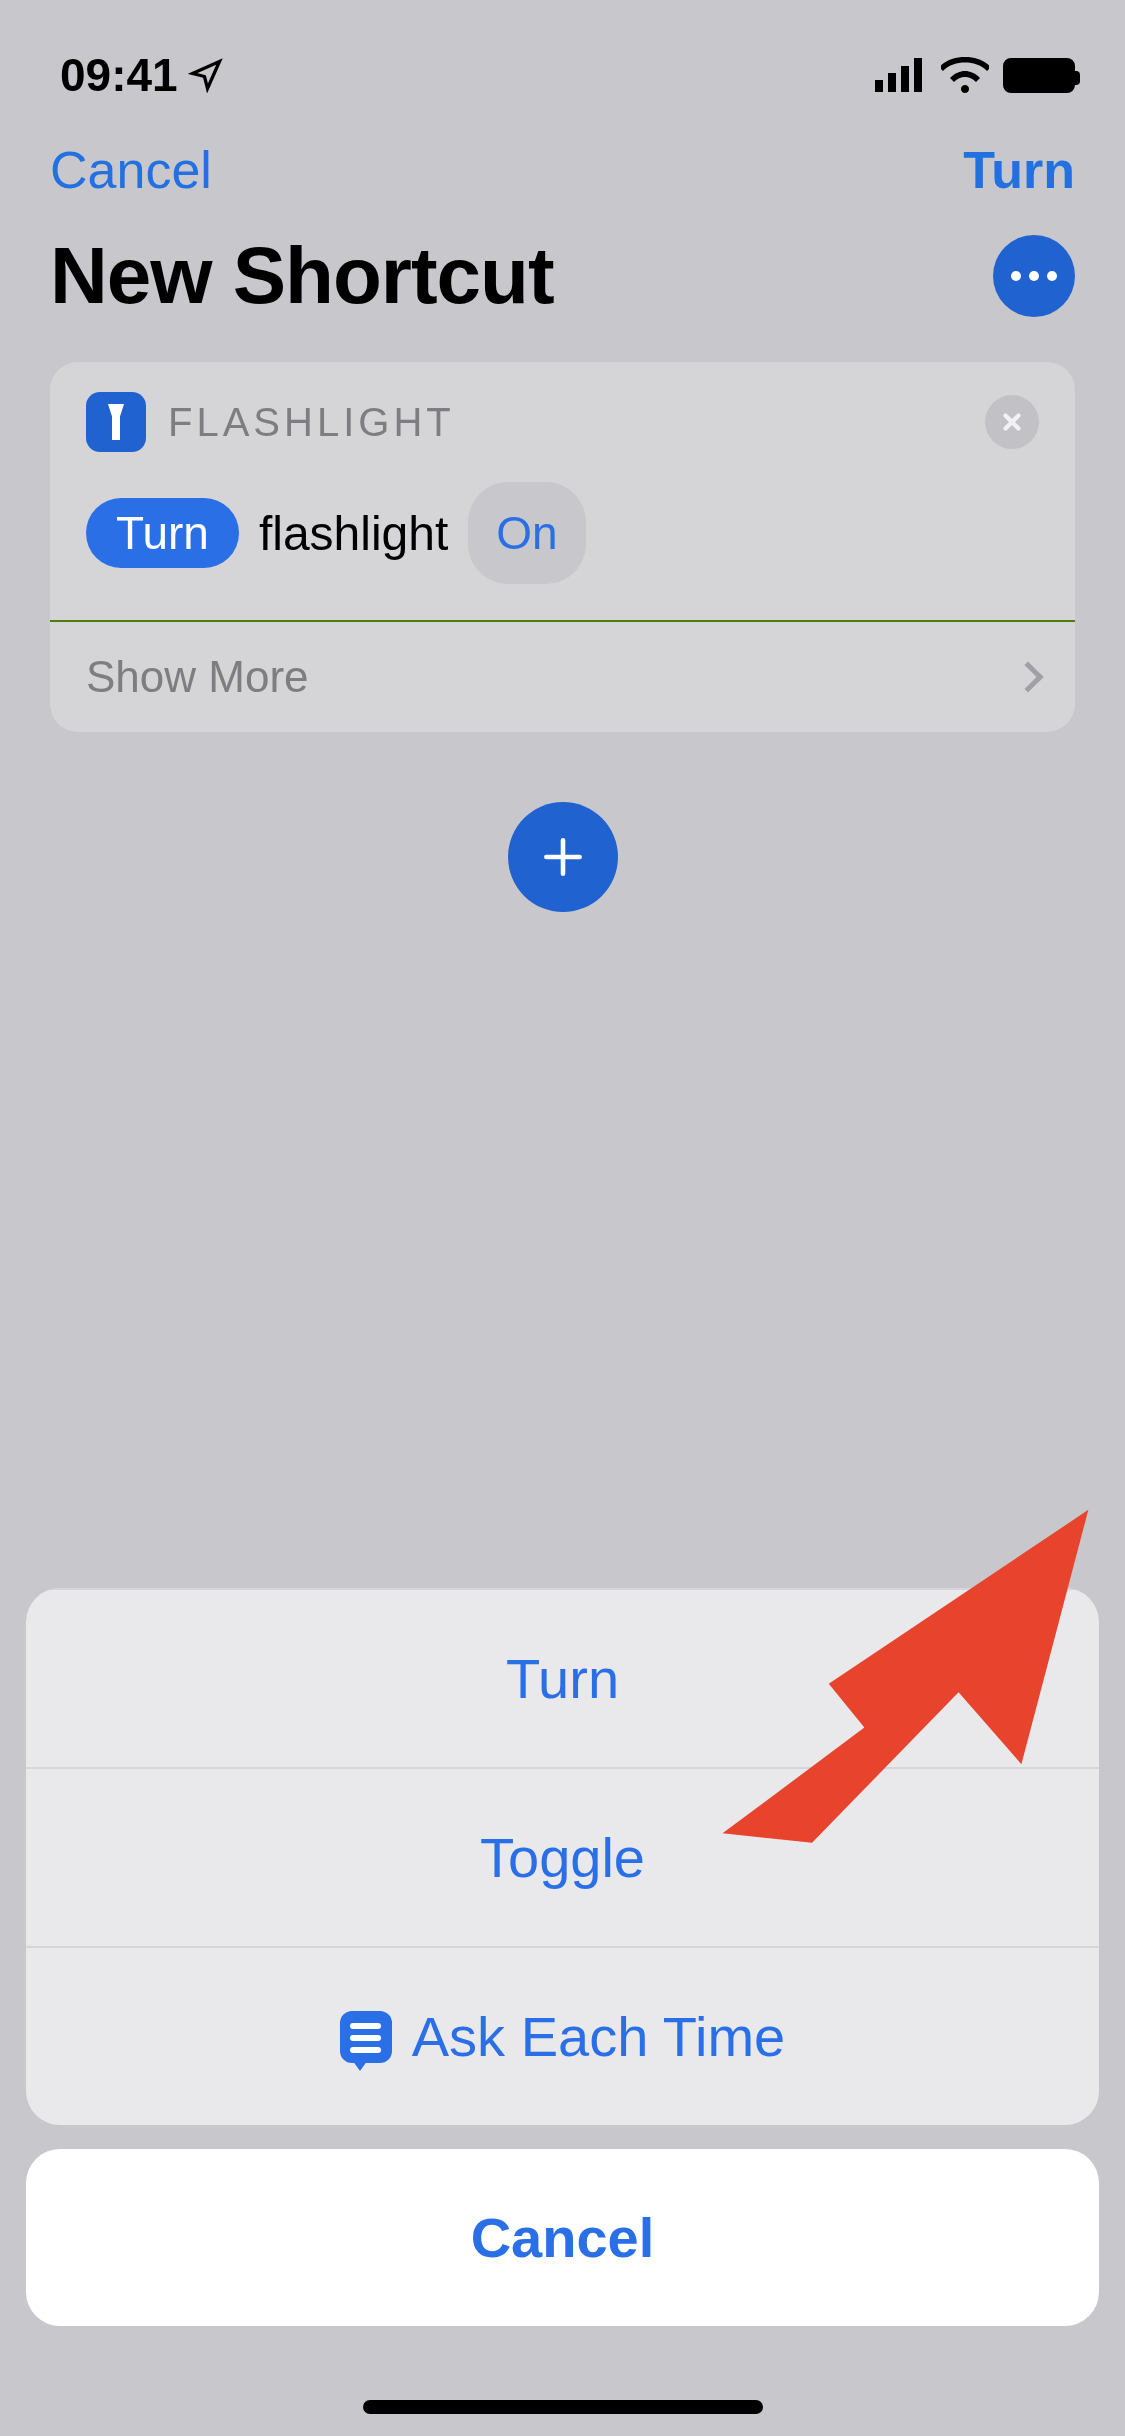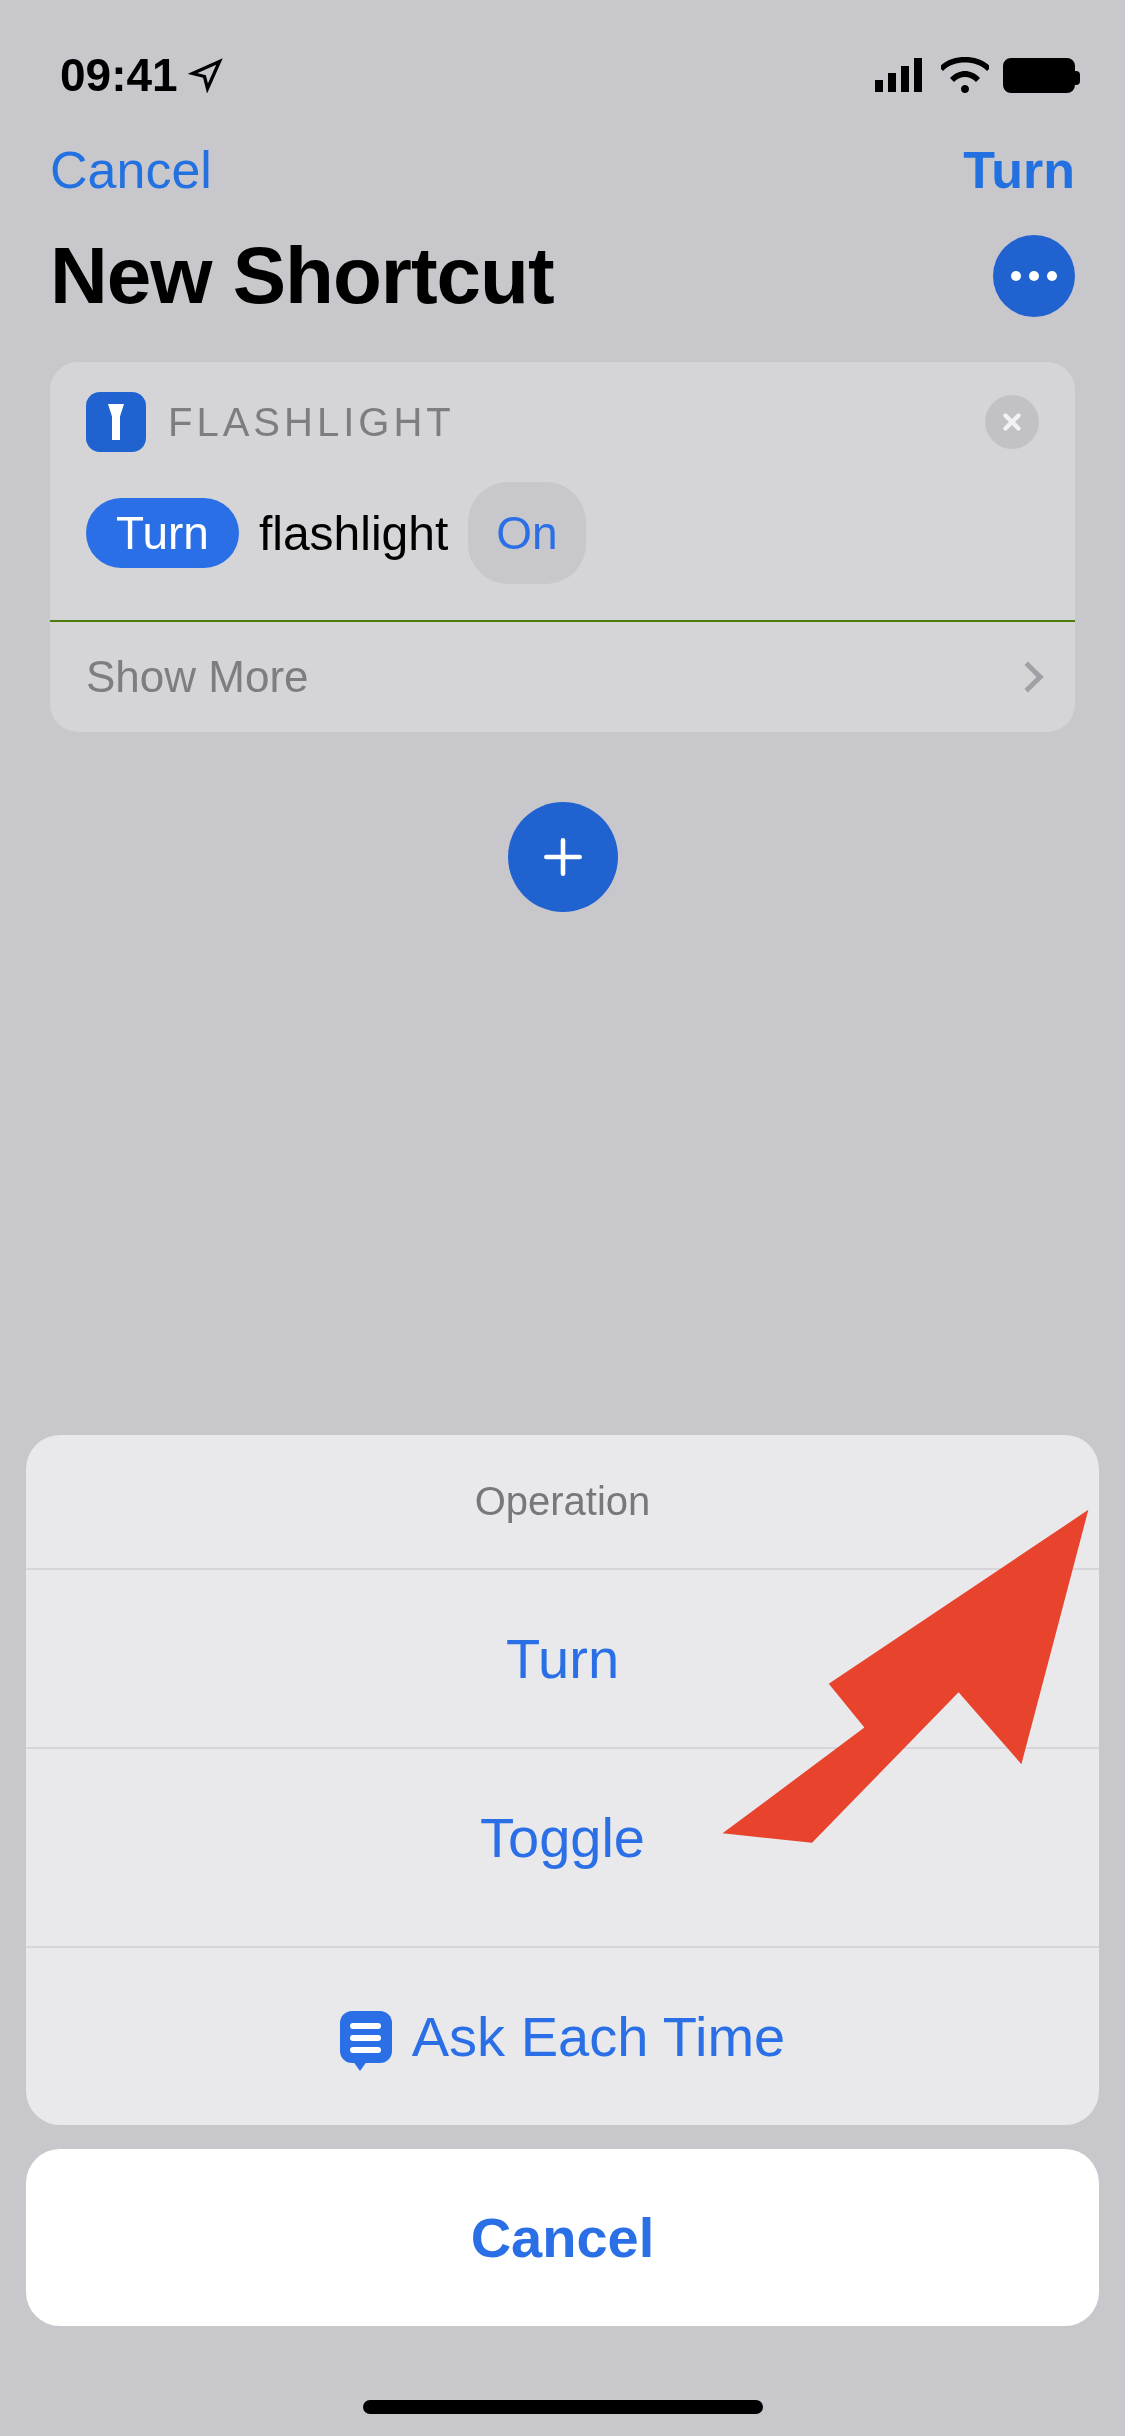--- a/index.html
+++ b/index.html
@@ -43,21 +43,21 @@
   .plus-wrap { display:flex; justify-content:center; padding:60px; }
   .plus-circle { width:110px; height:110px; border-radius:50%; background:#2062d0; display:flex; align-items:center; justify-content:center; color:#fff; font-size:72px; font-weight:300; }
 
   
   .sheet-wrap { position:absolute; bottom:0; left:0; right:0; padding: 0 26px 110px 26px; }
   .sheet { background:#e9e9ec; border-radius:34px; overflow:hidden; }
   .sheet-title { text-align:center; font-size:40px; color:#78787c; padding:44px 0; }
   .sheet-row { border-top:2px solid #d6d6da; text-align:center; font-size:56px; color:#2a6fe6; padding:56px 0; position:relative; }
   .check { position:absolute; right:60px; top:50%; transform:translateY(-50%); }
   .check svg { width:48px; height:48px; }
-  .ask-row { display:flex; justify-content:center; align-items:center; gap:20px;margin-top:20px; }
+  .ask-row { display:flex; justify-content:center; align-items:center; gap:20px; }
   .ask-icon { width:52px; height:52px; background:#2a6fe6; border-radius:12px; position:relative; }
   .ask-icon:after { content:''; position:absolute; bottom:-8px; left:10px; width:0;height:0; border-left:10px solid transparent; border-right:10px solid transparent; border-top:14px solid #2a6fe6; }
   .ask-lines { position:absolute; top:12px; left:10px; right:10px; height:6px; background:#fff; box-shadow: 0 12px 0 #fff, 0 24px 0 #fff; border-radius:3px; }
   .ask-lines:last-child { width:60%; }
 
   .cancel-sheet { margin-top:24px; background:#fff; border-radius:34px; text-align:center; font-size:56px; color:#2a6fe6; font-weight:600; padding:56px 0; }
 
   
   .arrow { position:absolute; left:690px; top:1450px; pointer-events:none; }
 
@@ -130,21 +130,20 @@
   <div class="plus-circle">
     <svg width="50" height="50" viewBox="0 0 24 24" stroke="#fff" stroke-width="2.2" stroke-linecap="round">
         <line x1="12" y1="4" x2="12" y2="20"></line>
         <line x1="4" y1="12" x2="20" y2="12"></line>
       </svg>
   </div>
 </div>
 
 <div class="sheet-wrap">
   <div class="sheet">
-    <div class="sheet-title">Operation</div>
     <div class="sheet-row">
       <span>Turn</span>
       <span class="check">
         <svg viewBox="0 0 24 24" fill="none" stroke="#2a6fe6" stroke-width="3.2" stroke-linecap="round" stroke-linejoin="round">
             <polyline points="4 13 9 18 20 6"></polyline>
           </svg>
       </span>
     </div>
     <div class="sheet-row">
       <span>Toggle</span>

